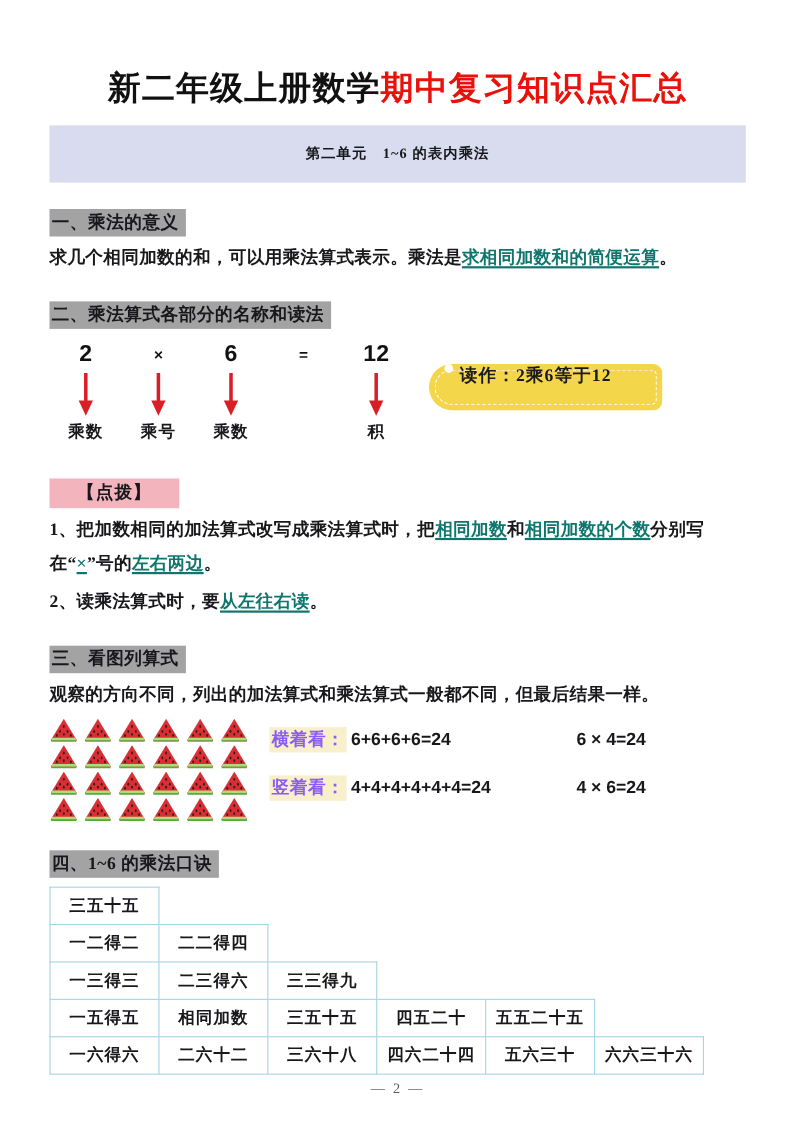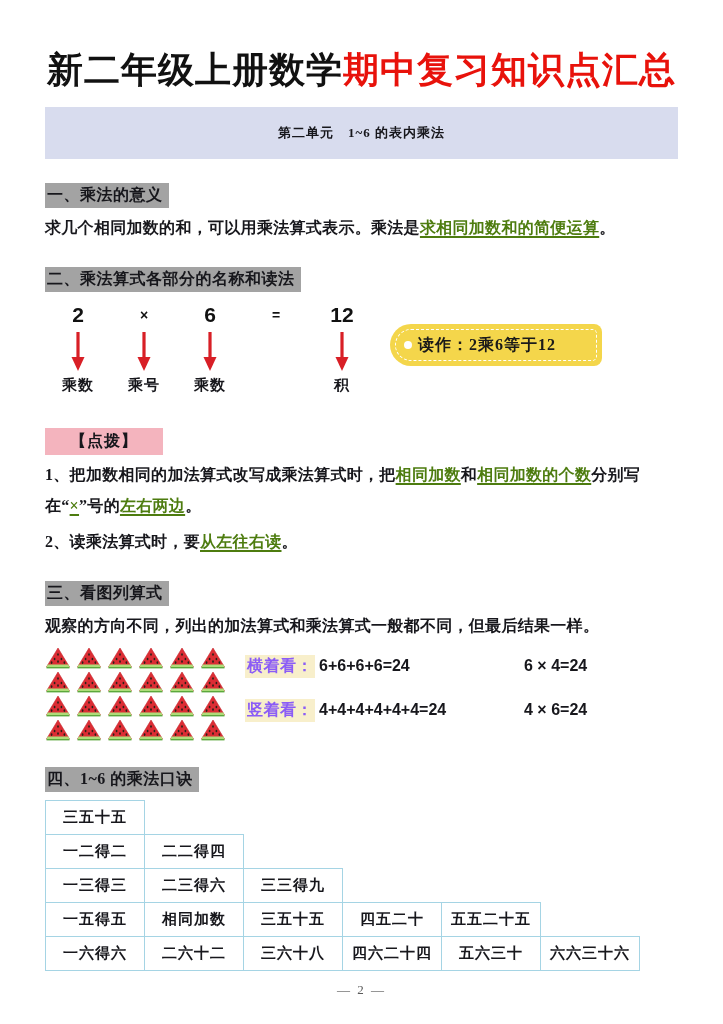--- a/index.html
+++ b/index.html
@@ -13,26 +13,26 @@
   .page{
     position:relative;
     width:723px;height:1024px;
     box-sizing:border-box;
     padding:0 45px;
   }
 
   
   .title{
     text-align:center;
-    font-size:36px;
+    font-size:30px;
     font-weight:bold;
     letter-spacing:1px;
     color:#111111;
     margin:0;
-    padding-top:48px;
+    padding-top:62px;
     white-space:nowrap;
     line-height:1.25;
   }
   .title .red{color:#e8120b;}
 
   
   .unit-banner{
     margin-top:14px;
     height:52px;
     background:#d8dcee;
@@ -61,21 +61,21 @@
   
   .para{
     font-size:16px;
     color:#17171c;
     line-height:1.95;
     letter-spacing:.3px;
     margin:4px 0 0 0;
     font-weight:bold;
   }
   .red-u{
-    color:#4d7c0f;
+    color:#0f766e;
     text-decoration:underline;
     text-underline-offset:3px;
     text-decoration-thickness:1.5px;
   }
 
   
   .eq-zone{
     position:relative;
     height:112px;
     margin-top:10px;
@@ -114,21 +114,21 @@
     letter-spacing:1px;
   }
 
   .read-pill{
     position:absolute;
     left:345px;top:22px;
     width:212px;height:42px;
     background:#f4d64b;
     border-radius:21px 8px 8px 21px;
     display:flex;
-    align-items:center;
+    align-items:flex-start;
     box-sizing:border-box;
     padding-left:14px;
   }
   .read-pill:before{
     content:"";
     position:absolute;
     left:5px;top:5px;right:5px;bottom:5px;
     border:1.5px dashed #ffffff;
     border-radius:17px 5px 5px 17px;
     pointer-events:none;

